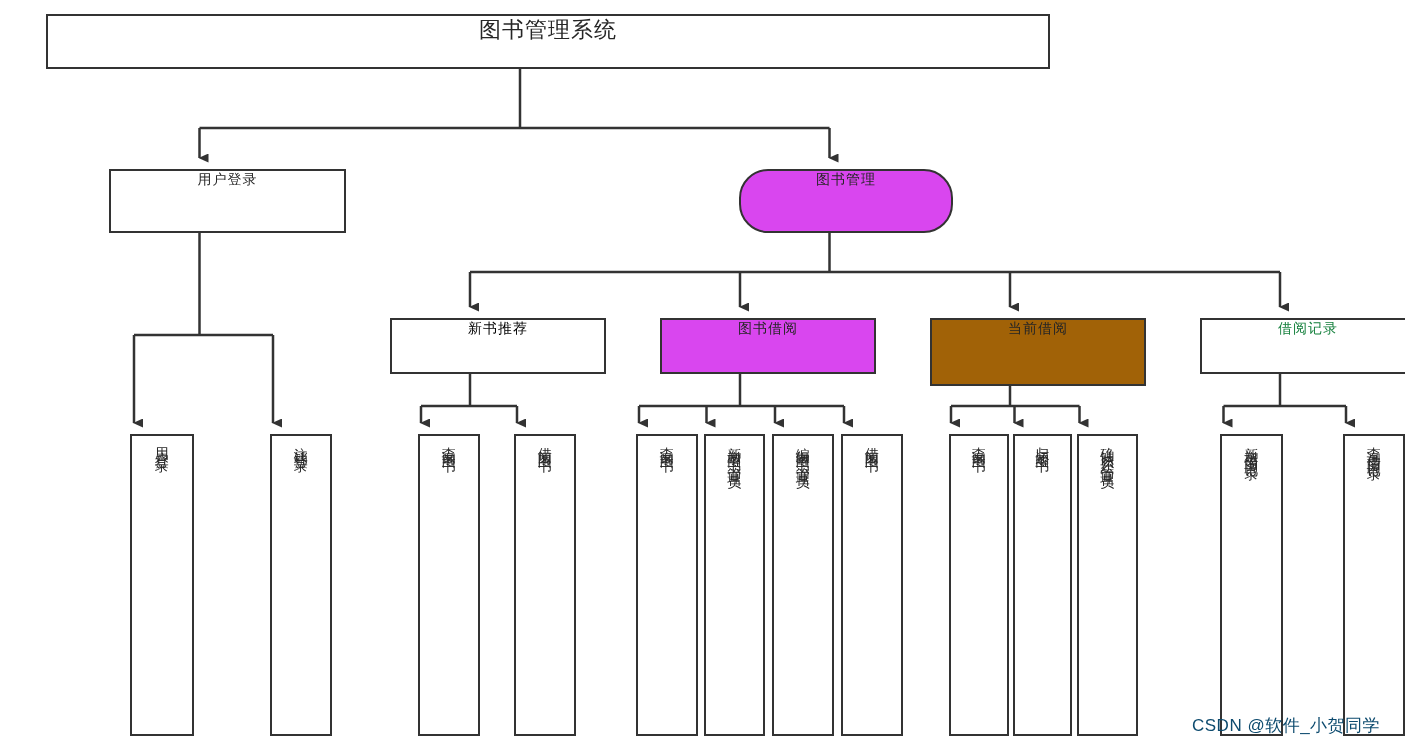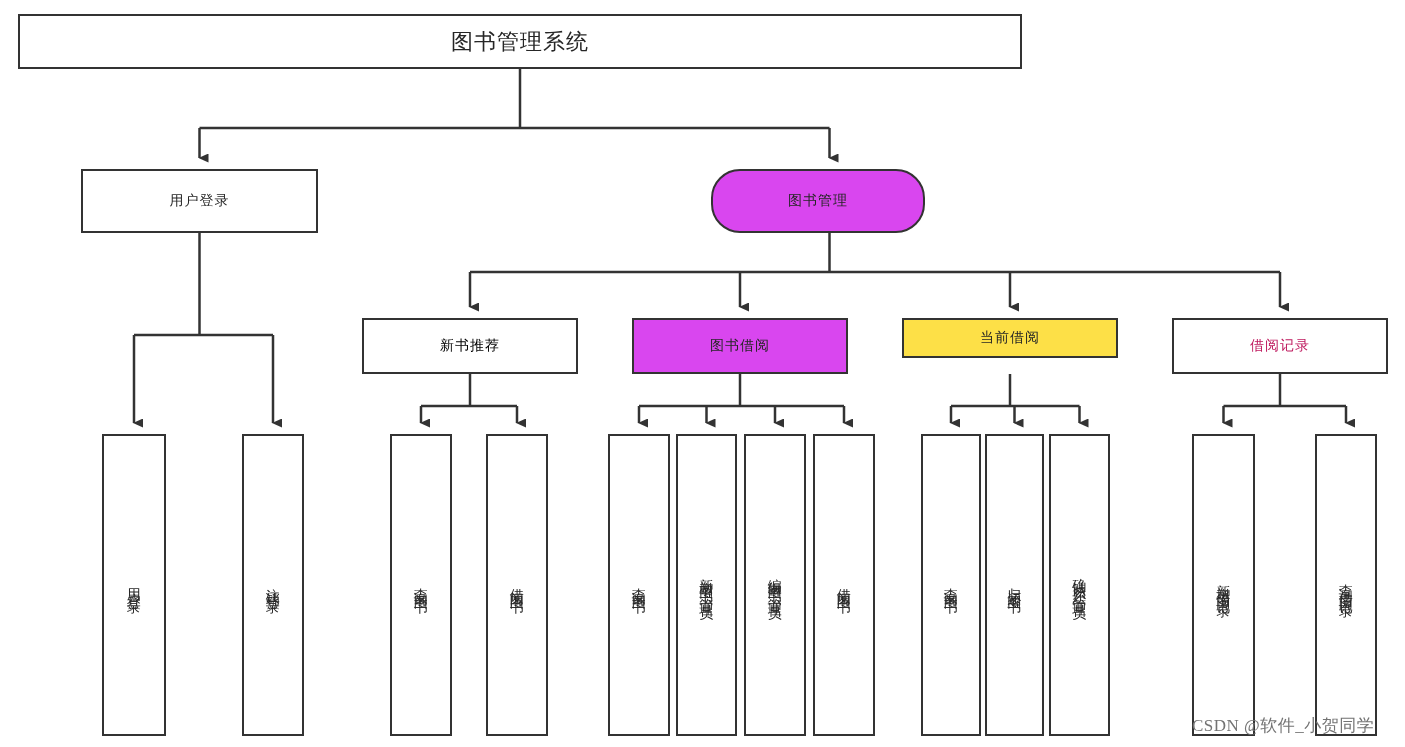--- a/index.html
+++ b/index.html
@@ -10,23 +10,24 @@
   }
   #diagram-root{position:relative;width:1405px;height:747px;}
   svg#tree-canvas{position:absolute;left:0;top:0;width:1405px;height:747px;}
 
   .node-box{
     position:absolute;
     box-sizing:border-box;
     background:#ffffff;
     border:2.5px solid #333333;
     display:flex;
-    align-items:center;
+    align-items:flex-start;
     justify-content:center;
     overflow:hidden;
+    margin-left:28px;
   }
   .node-label{
     font-size:14px;
     line-height:1.25;
     color:#262626;
     letter-spacing:1px;
     white-space:nowrap;
     text-align:center;
     font-family:"Liberation Sans","DejaVu Sans",sans-serif;
   }
@@ -36,25 +37,25 @@
     letter-spacing:4px;
     white-space:normal;
     line-height:1.05;
   }
   .node-box.root .node-label{font-size:22px;}
 
   #watermark{
     position:absolute;
     left:1192px;top:714px;
     font-size:17px;
-    color:#737373;
+    color:#0c4a6e;
     letter-spacing:0.5px;
     white-space:nowrap;
     pointer-events:none;
-    font-family:Liberation Serif, serif;
+    font-family:Liberation Sans, sans-serif;
   }
 </style>
 </head>
 <body>
 
 <div id="diagram-root">
 
   <svg id="tree-canvas" viewBox="0 0 1405 747" preserveAspectRatio="none" aria-hidden="true">
     <defs>
       <marker id="arrowhead" markerWidth="9" markerHeight="10" refX="4.5" refY="9" orient="auto" markerUnits="userSpaceOnUse">
@@ -121,25 +122,25 @@
       </div>
       <div class="node-box" style="left: 711px; top: 169px; width: 214px; height: 64px; border-color: rgb(51, 51, 51); background: #d946ef; border-radius: 29px;">
         <span class="node-label" style="color: rgb(38, 38, 38);">图书管理</span>
       </div>
       <div class="node-box" style="left: 362px; top: 318px; width: 216px; height: 56px; border-color: rgb(51, 51, 51); background: rgb(255, 255, 255);">
         <span class="node-label" style="color: #000000;">新书推荐</span>
       </div>
       <div class="node-box" style="left: 632px; top: 318px; width: 216px; height: 56px; border-color: rgb(51, 51, 51); background: #d946ef;">
         <span class="node-label" style="color: rgb(38, 38, 38);">图书借阅</span>
       </div>
-      <div class="node-box" style="left: 902px; top: 318px; width: 216px; height: 40px; border-color: rgb(51, 51, 51); background: #fde047;">
+      <div class="node-box" style="left: 902px; top: 318px; width: 216px; height: 68px; border-color: rgb(51, 51, 51); background: #a16207;">
         <span class="node-label" style="color: rgb(38, 38, 38);">当前借阅</span>
       </div>
       <div class="node-box" style="left: 1172px; top: 318px; width: 216px; height: 56px; border-color: rgb(51, 51, 51); background: rgb(255, 255, 255);">
-        <span class="node-label" style="color: #be185d;">借阅记录</span>
+        <span class="node-label" style="color: #15803d;">借阅记录</span>
       </div>
       <div class="node-box vertical" style="left: 102px; top: 434px; width: 64px; height: 302px; border-color: rgb(51, 51, 51); background: rgb(255, 255, 255);">
         <span class="node-label" style="color: rgb(38, 38, 38);">用户登录</span>
       </div>
       <div class="node-box vertical" style="left: 242px; top: 434px; width: 62px; height: 302px; border-color: rgb(51, 51, 51); background: rgb(255, 255, 255);">
         <span class="node-label" style="color: rgb(38, 38, 38);">注销登录</span>
       </div>
       <div class="node-box vertical" style="left: 390px; top: 434px; width: 62px; height: 302px; border-color: rgb(51, 51, 51); background: rgb(255, 255, 255);">
         <span class="node-label" style="color: rgb(38, 38, 38);">查询图书</span>
       </div>

